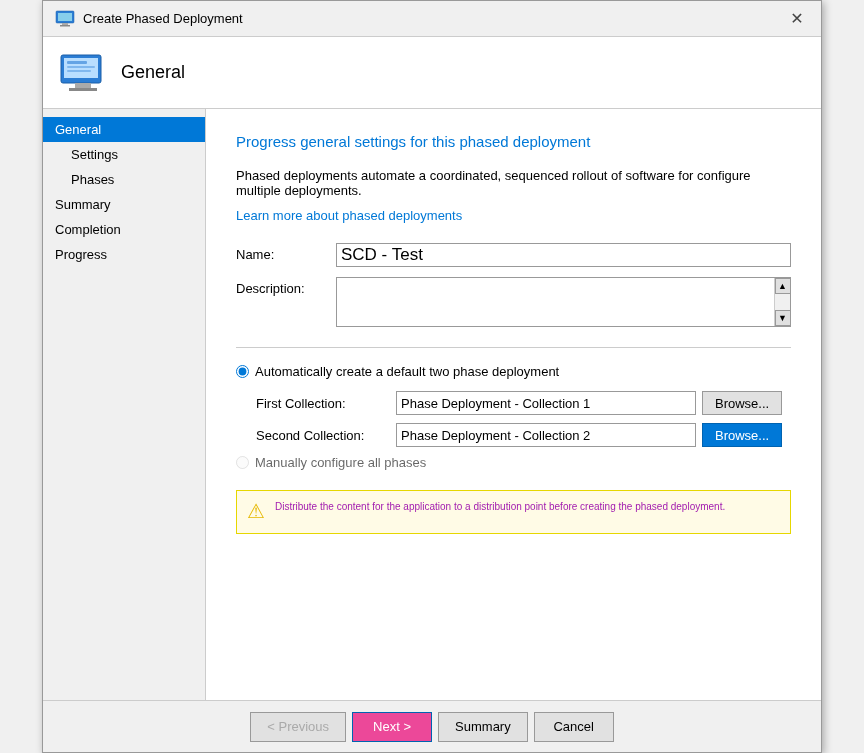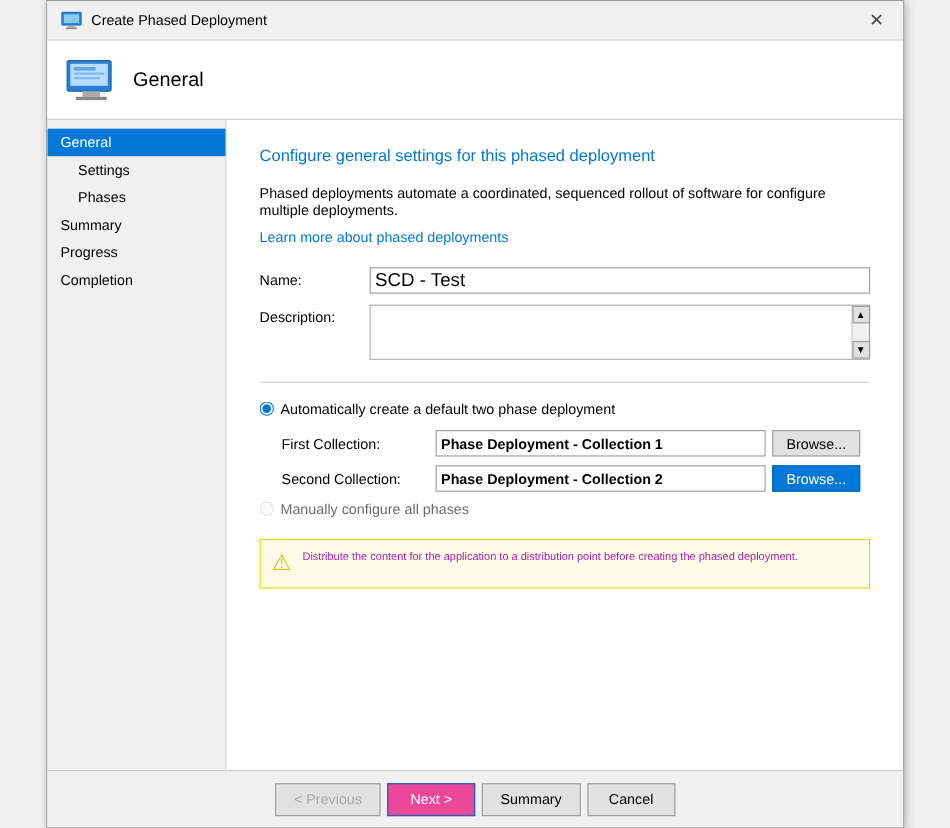--- a/index.html
+++ b/index.html
@@ -233,21 +233,20 @@
       color: #000;
     }
 
     .collection-input {
       width: 300px;
       height: 24px;
       border: 1px solid #999;
       padding: 2px 4px;
       font-size: 13px;
       background: white;
-      font-weight: bold;
     }
 
     .browse-btn {
       margin-left: 6px;
       padding: 2px 12px;
       height: 24px;
       background: #e1e1e1;
       border: 1px solid #999;
       cursor: pointer;
       font-size: 13px;
@@ -340,26 +339,26 @@
     <span class="header-title">General</span>
   </div>
 
   <div class="content-area">
 
     <div class="sidebar">
       <div class="sidebar-item active">General</div>
       <div class="sidebar-item sub">Settings</div>
       <div class="sidebar-item sub">Phases</div>
       <div class="sidebar-item">Summary</div>
+      <div class="sidebar-item">Completion</div>
       <div class="sidebar-item">Progress</div>
-      <div class="sidebar-item">Completion</div>
     </div>
 
     <div class="main-content">
-      <div class="main-title">Configure general settings for this phased deployment</div>
+      <div class="main-title">Progress general settings for this phased deployment</div>
 
       <p class="description-text">Phased deployments automate a coordinated, sequenced rollout of software for configure multiple deployments.</p>
 
       <a class="learn-link">Learn more about phased deployments</a>
 
       <div class="form-section">
         <div class="form-row">
           <span class="form-label">Name:</span>
           <input class="form-input" type="text" value="SCD - Test" style="">
         </div>

